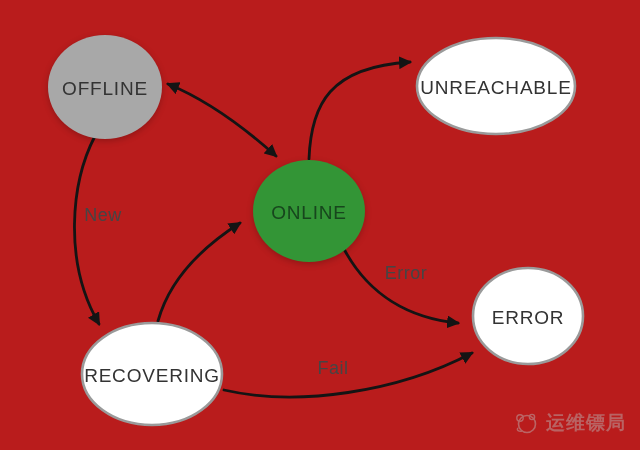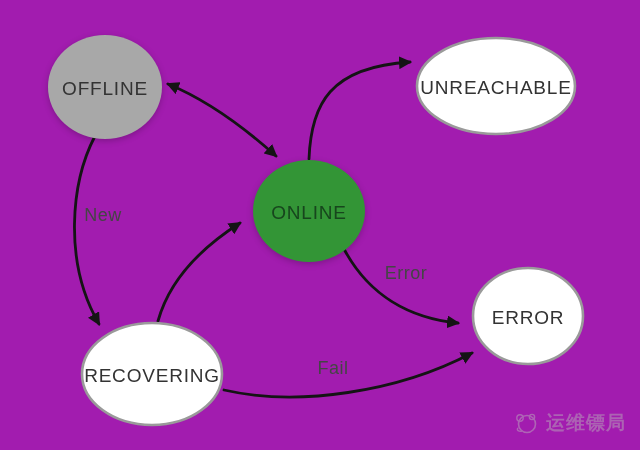--- a/index.html
+++ b/index.html
@@ -5,21 +5,21 @@
   html, body {
     margin: 0;
     padding: 0;
     background: #ffffff;
     font-family: "Liberation Sans", sans-serif;
   }
   #canvas {
     position: relative;
     width: 640px;
     height: 450px;
-    background: #a21caf;
+    background: #b91c1c;
     overflow: hidden;
   }
   svg { display: block; }
 
   .edge {
     fill: none;
     stroke: #141414;
     stroke-width: 2.8;
     stroke-linecap: round;
   }

